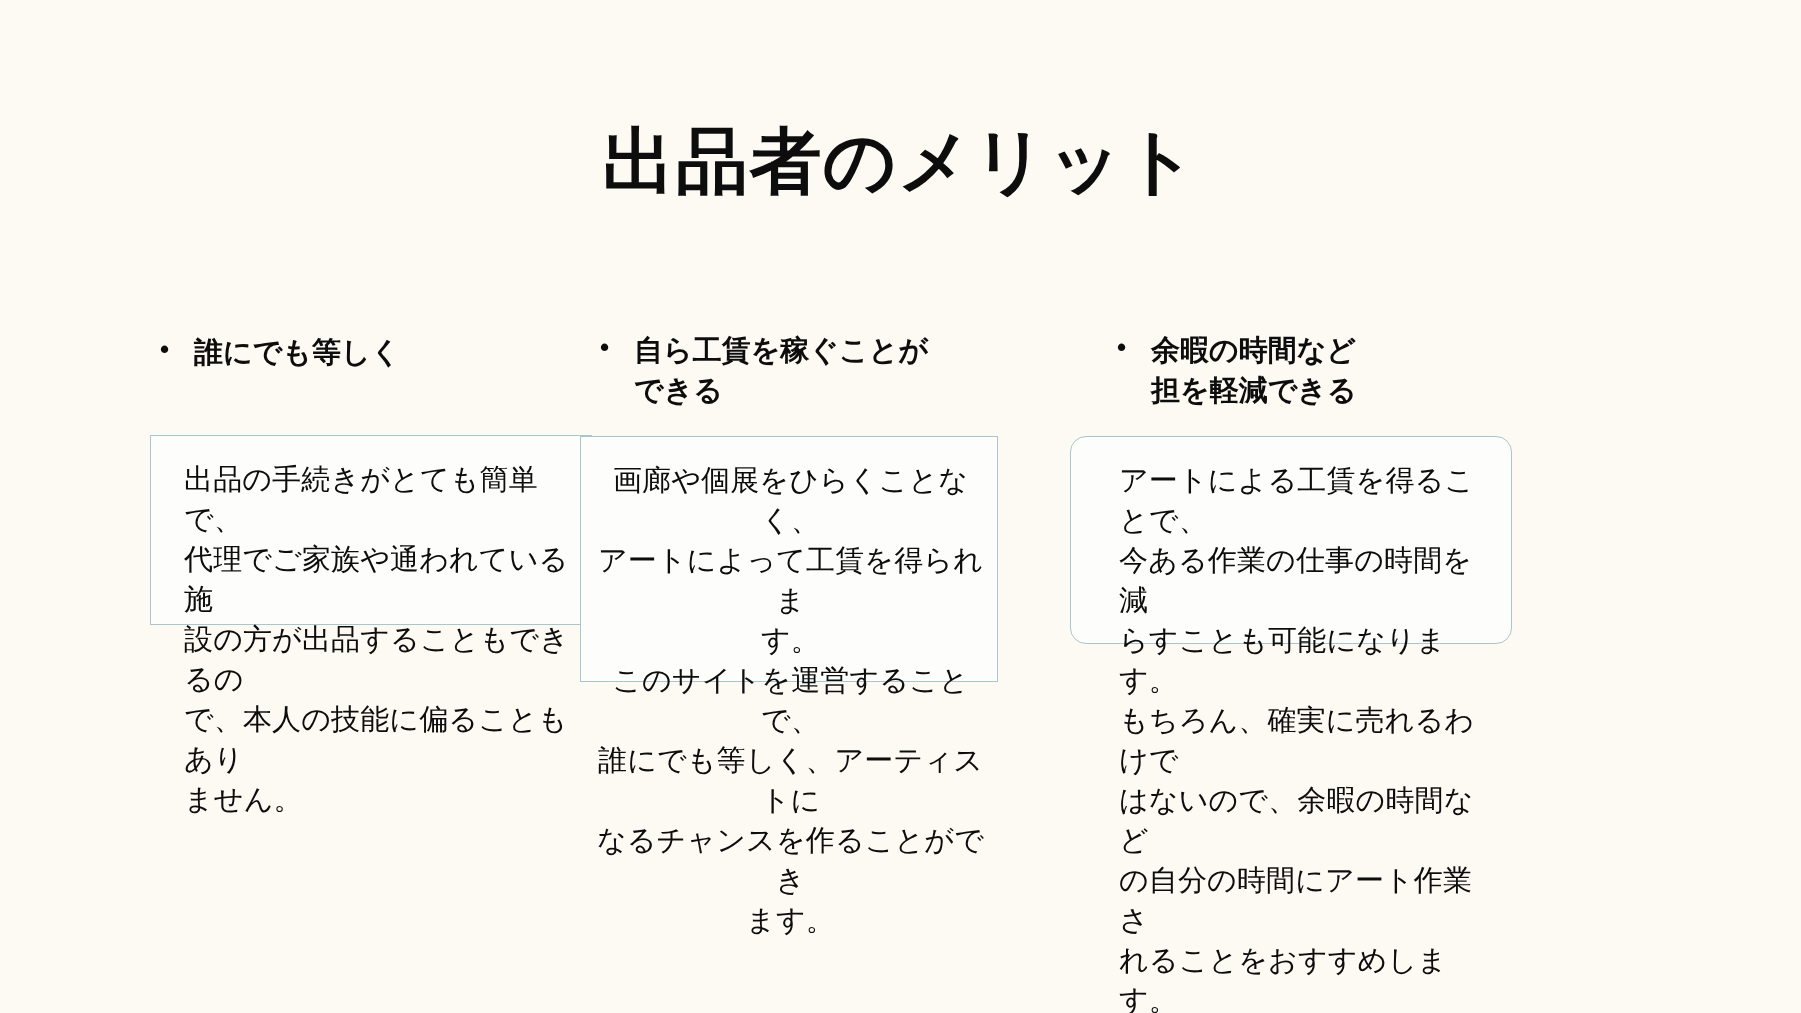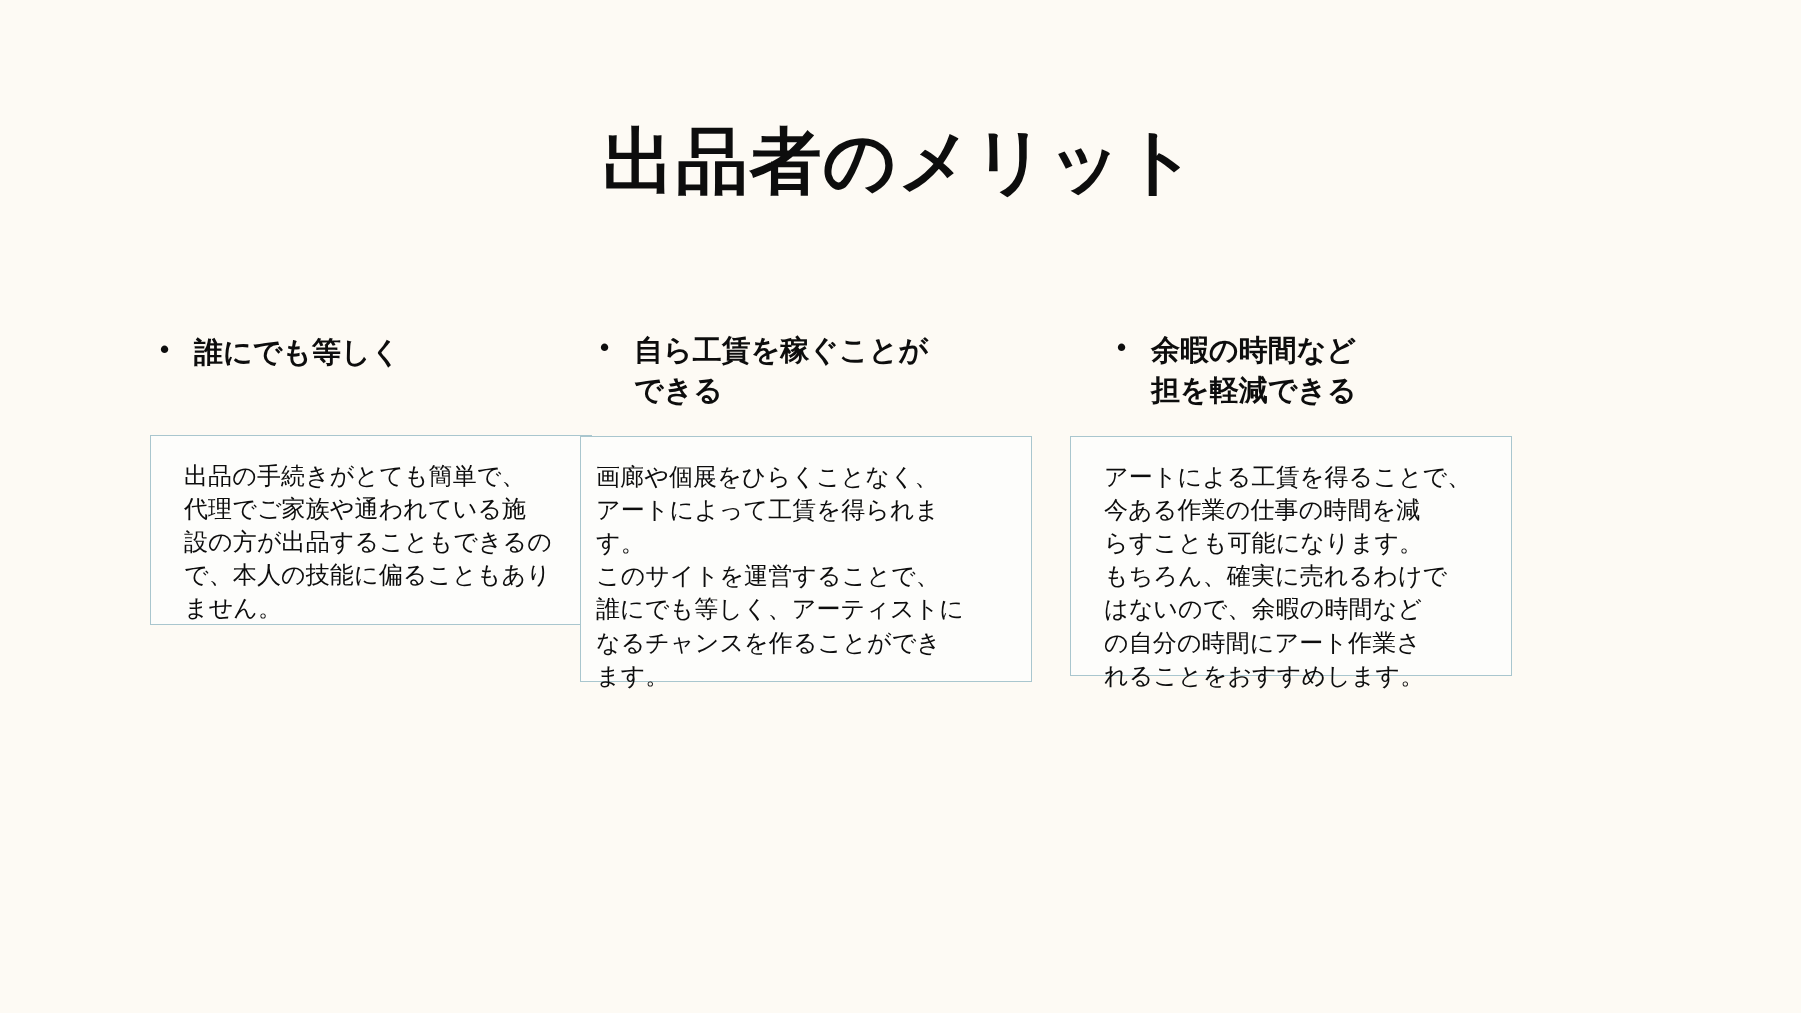--- a/index.html
+++ b/index.html
@@ -73,46 +73,48 @@
     flex: 1 1 auto;
     white-space: pre-line;
   }
 
   
   .body-box {
     position: absolute;
     border: 1.5px solid #a9c6ce;
     background: #fdfdfb;
     box-sizing: border-box;
-    font-size: 24px;
+    font-size: 29px;
     line-height: 1.38;
     color: #0d0d0d;
     white-space: pre-line;
     letter-spacing: 0.005em;
   }
   #box-1 {
     left: 0px;
     top: 435px;
     width: 442px;
     height: 190px;
     padding: 23px 12px 10px 33px;
   }
   #box-2 {
     left: -20px;
     top: 436px;
-    width: 452px;
+    width: 418px;
     height: 246px;
     padding: 23px 12px 10px 15px;
+    text-align: center;
   }
   #box-3 {
     left: -5px;
     top: 436px;
     width: 442px;
-    height: 240px;
-    padding: 23px 12px 10px 33px;
+    height: 208px;
+    padding: 23px 12px 10px 48px;
+    border-radius: 16px;
   }
 </style>
 </head>
 <body>
 
 <div id="slide">
 
   <div id="slide-title">出品者のメリット</div>
 
   <div class="column" id="column-1">

